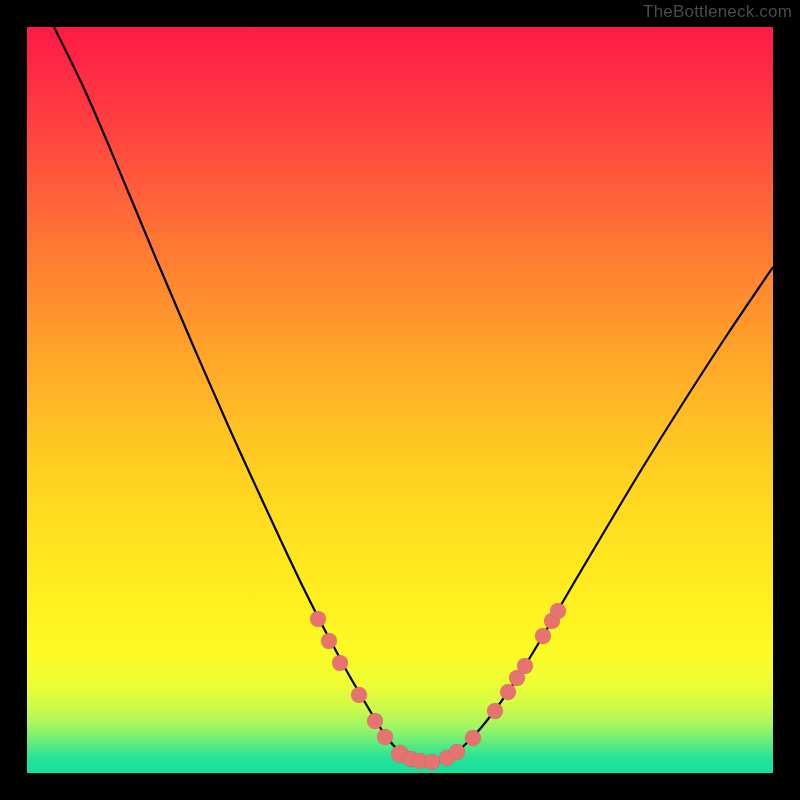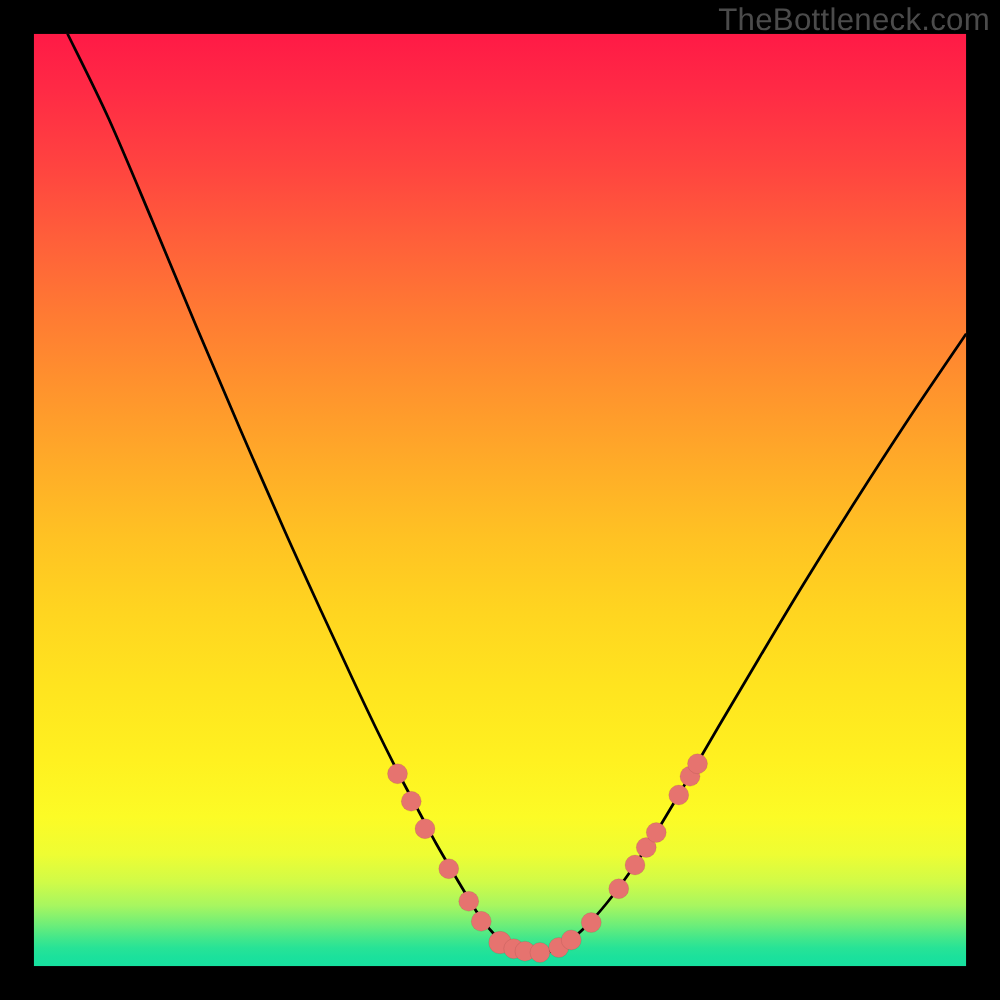--- a/index.html
+++ b/index.html
@@ -49,21 +49,21 @@
       #28e396 98%,
       #1be19c 99%,
       #16e09f 100%
     );
   }
   .watermark {
     position: absolute;
     top: 2px;
     right: 8px;
     color: #4b4b4b;
-    font-size: 25px;
+    font-size: 17px;
     font-weight: 400;
     letter-spacing: 0.2px;
     user-select: none;
   }
   svg.curve {
     position: absolute;
     inset: 0;
   }
   .dot {
     fill: #e6736f;

